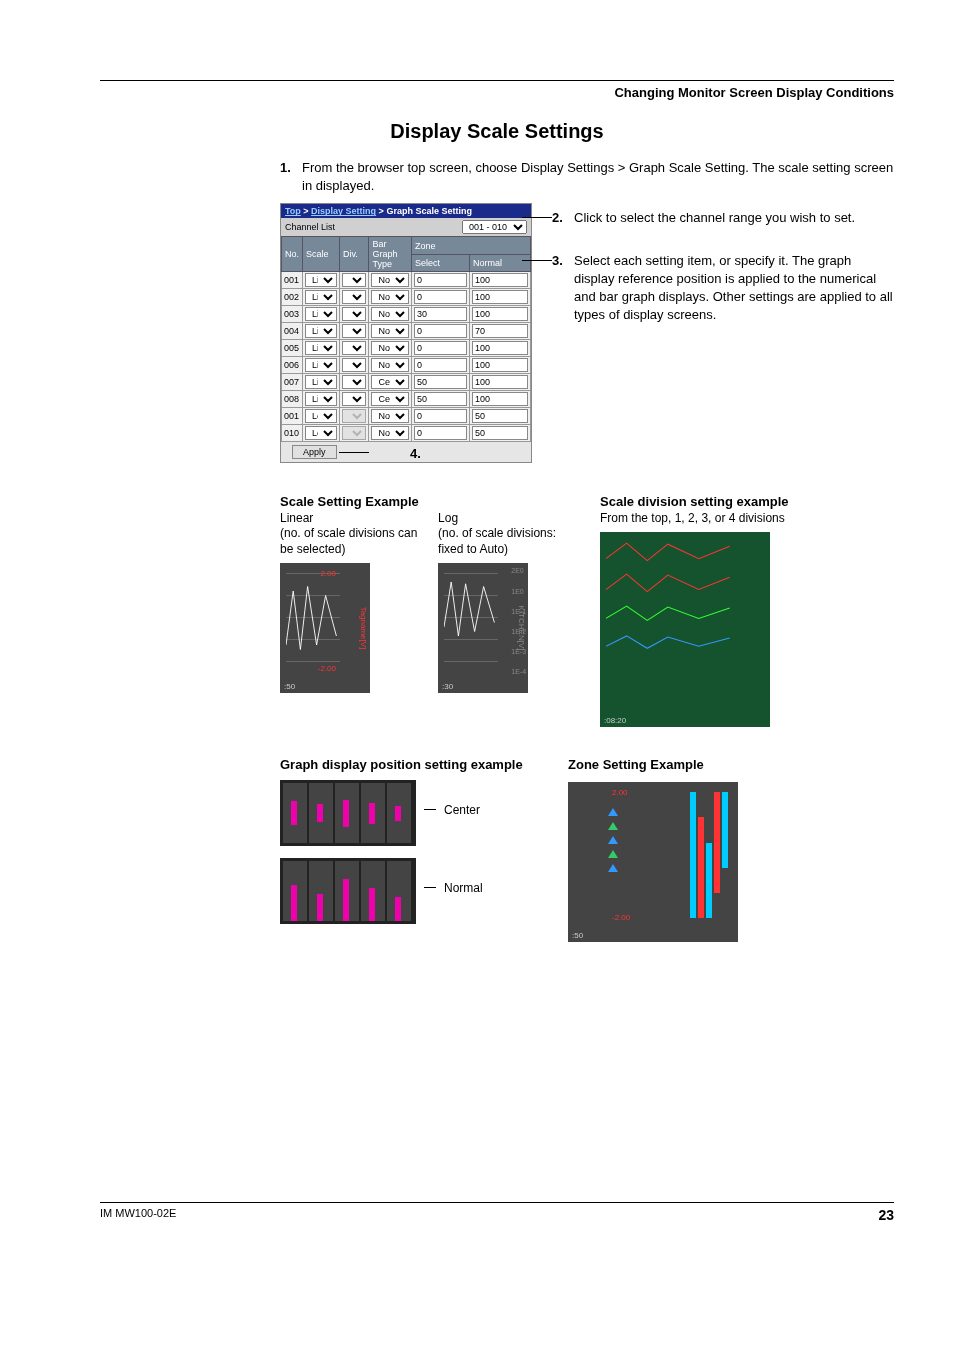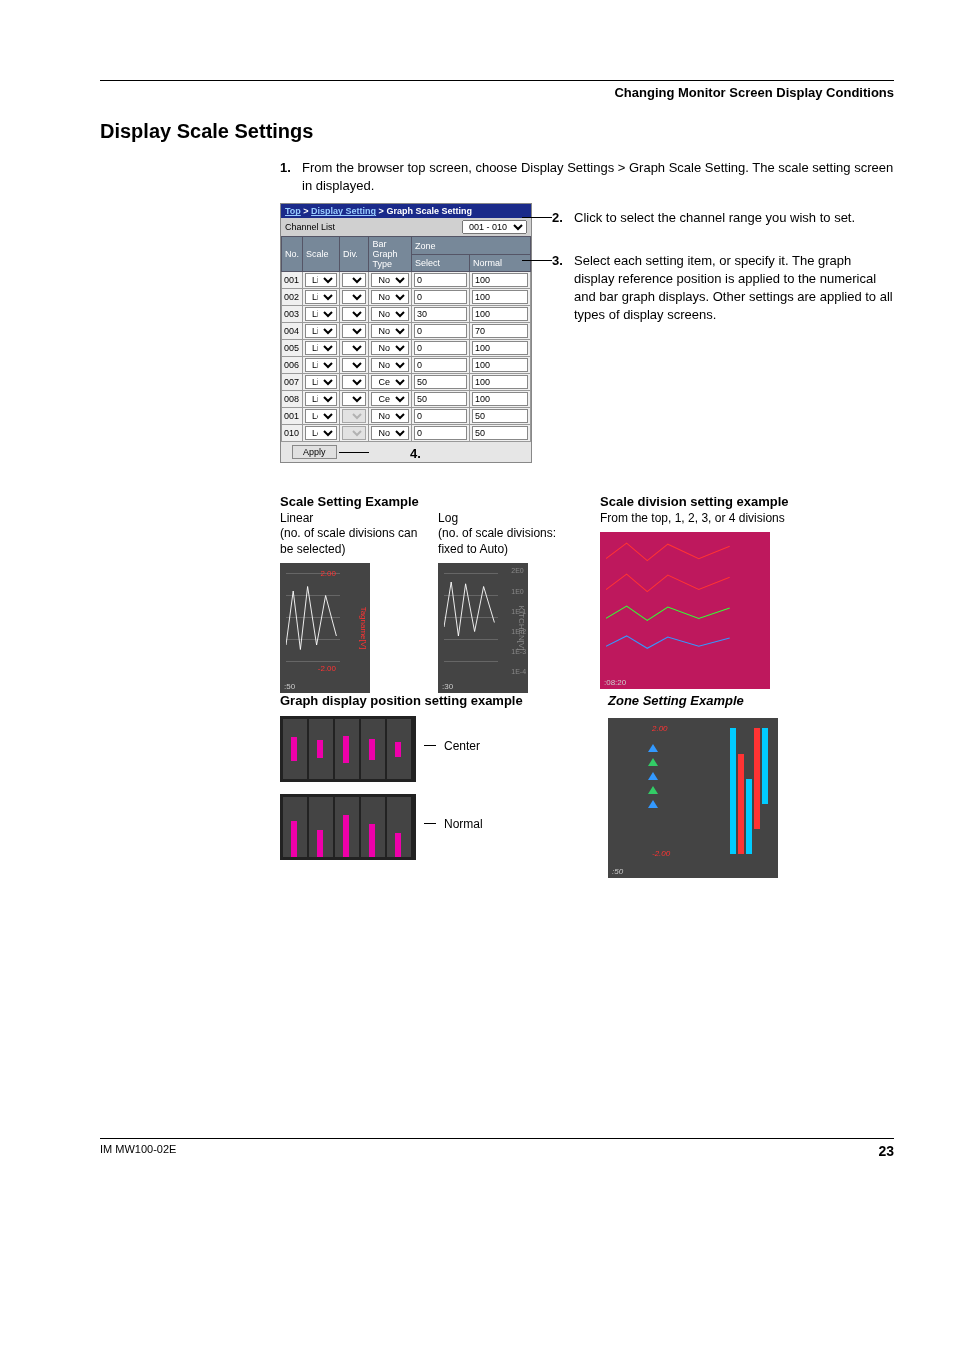--- a/index.html
+++ b/index.html
@@ -20,20 +20,21 @@
   .header-right {
     text-align: right;
     font-weight: bold;
     font-size: 13px;
     margin-bottom: 20px;
   }
   h1.title {
     font-size: 20px;
     font-weight: bold;
     margin: 0 0 16px 0;
+    text-align: center;
   }
   .step {
     display: flex;
     margin-bottom: 4px;
     font-size: 13px;
     line-height: 1.4;
   }
   .step .num {
     font-weight: bold;
     width: 22px;
@@ -127,38 +128,39 @@
   .examples {
     margin-top: 30px;
     display: flex;
     gap: 30px;
     font-size: 12px;
   }
   .ex-col { }
   .ex-title { font-weight: bold; font-size: 13px; margin-bottom: 2px; }
   .ex-sub { font-size: 12px; line-height: 1.3; }
   .gp-small { width: 90px; height: 130px; background: #444; display:inline-block; margin-top:6px; vertical-align:top; position:relative;}
-  .gp-wide { width: 170px; height: 157px; background: #be185d; display:block; margin-top:6px; position:relative;}
+  .gp-wide { width: 170px; height: 195px; background: #14532d; display:block; margin-top:6px; position:relative;}
   .wave {
     position:absolute; left:6px; right:30px; top:10px; bottom:20px;
     background:
       repeating-linear-gradient(to bottom, #666 0, #666 1px, transparent 1px, transparent 22px);
   }
   .wave svg { position:absolute; inset:0; }
   .ylabel {
     position:absolute; right:2px; top:50%; transform: translateY(-50%) rotate(0deg);
     color:#f33; font-size:8px; writing-mode: vertical-rl;
   }
   .ticks { position:absolute; right:2px; top:4px; bottom:18px; display:flex; flex-direction:column; justify-content:space-between; color:#888; font-size:7px;}
   .xv { position:absolute; left:4px; bottom:2px; color:#ccc; font-size:8px;}
   .sc { position:absolute; top:6px; right:34px; font-size:8px; color:#f33;}
   .sc2 { position:absolute; bottom:20px; right:34px; font-size:8px; color:#f33;}
   .sec-row {
     display: flex;
-    gap: 68px;
+    gap: 28px;
+    margin-top: 30px;
     font-size: 12px;
   }
   .bar-stack {
     display:flex; gap:2px; margin-top:6px; padding:3px; background:#222; width:130px;
   }
   .bar-cell { width:24px; height:60px; background:#444; position:relative;}
   .bar-cell .fill { position:absolute; bottom:0; left:8px; width:6px; background:#e0a; }
   .zone-legend { font-size:11px; line-height:1.9; }
   .zone-graph {
     width:170px; height:160px; background:#444; margin-top:6px; position:relative; display:inline-block; vertical-align:top;
@@ -436,21 +438,21 @@
             <div class="bar-cell">
                   <div class="fill" style="height:40%;"></div>
                 </div>
           </div>
         </div>
         <span class="leader-h" style="width:12px;"></span>
         <span>Normal</span>
       </div>
     </div>
 
-    <div style="flex:1;font-style:italic;">
+    <div style="flex:1;">
       <div class="ex-title">Zone Setting Example</div>
       <div style="display:flex;gap:10px;align-items:flex-start;margin-top:4px;">
         <div class="zone-graph">
           <span class="sc" style="left:44px;right:auto;">2.00</span>
           <div class="zone-markers">
             <div class="tri b"></div>
                 <div class="tri"></div>
                 <div class="tri b"></div>
                 <div class="tri"></div>
                 <div class="tri b"></div>

